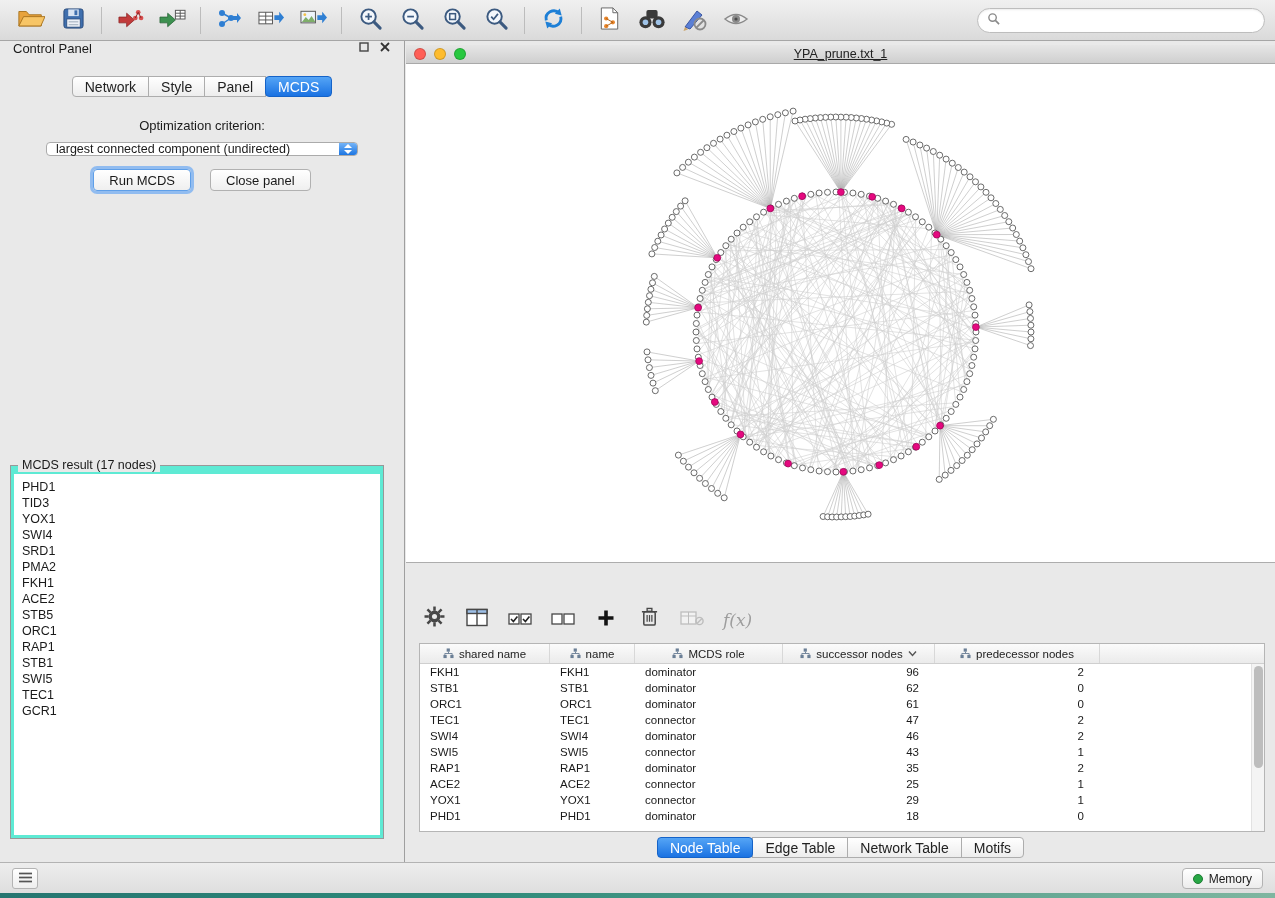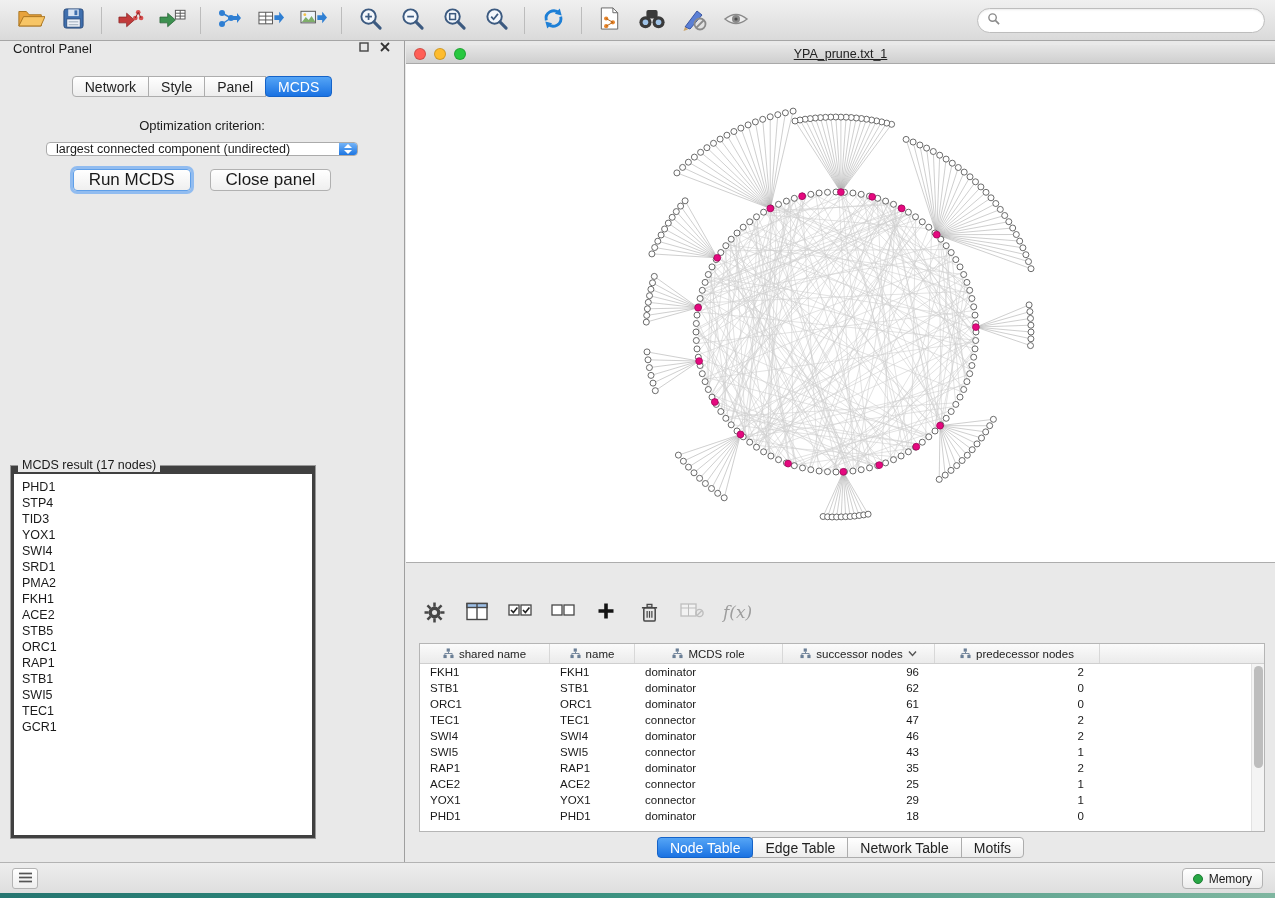--- a/index.html
+++ b/index.html
@@ -45,26 +45,26 @@
               border:1px solid #ababab; border-radius:4px; display:flex; align-items:center;
               padding:0 24px 0 9px; font-size:12.5px; white-space:nowrap; }
   .dd-arrows { position:absolute; right:0; top:0; bottom:0; width:18px;
                background:linear-gradient(#74b4f8,#1d76e2); border-radius:0 3px 3px 0;
                display:flex; flex-direction:column; align-items:center; justify-content:center; gap:2px; }
   .dd-arrows i { width:0; height:0; border-left:4px solid transparent; border-right:4px solid transparent; }
   .dd-up { border-bottom:4px solid #fff; } .dd-dn { border-top:4px solid #fff; }
 
   .btn-row { display:flex; justify-content:center; gap:19px; margin-top:13px; }
   .btn { height:22px; padding:0 15px; background:linear-gradient(#ffffff,#efefef);
-         border:1px solid #b1b1b1; border-radius:4px; font-size:17px;
+         border:1px solid #b1b1b1; border-radius:4px; font-size:13px;
          display:flex; align-items:center; }
   .btn.focused { box-shadow:0 0 0 3px rgba(72,152,245,.55); border-color:#5f9fe8; }
 
-  .result-group { position:absolute; left:10px; width:306px; top:424px; height:374px;
-                  border:1px solid #989898; background:#404040; }
+  .result-group { position:absolute; left:10px; width:374px; top:424px; height:374px;
+                  border:1px solid #989898; background:#5eead4; }
   .result-legend { position:absolute; top:-8px; left:7px; background:#e9e9e9; padding:0 4px; font-size:12.5px; }
   .result-list { position:absolute; inset:8px 3px 3px 3px; background:#fff; overflow:hidden;
                  padding:5px 0 0 8px; }
   .result-item { font-size:12.5px; line-height:16px; }
 
   
   .right { position:absolute; left:406px; top:0; right:0; bottom:0; }
   .net-titlebar { position:absolute; top:4px; left:0; right:0; height:19px;
                   background:linear-gradient(#e6e6e6,#cfcfcf); border-bottom:1px solid #a9a9a9;
                   display:flex; align-items:center; padding:0 8px; }
@@ -75,21 +75,21 @@
   .net-canvas { position:absolute; top:23px; left:0; right:0; height:498px; background:#fff; }
   .net-canvas svg { width:100%; height:100%; display:block; }
 
   
   .table-panel { position:absolute; top:521px; left:0; right:0; bottom:0;
                  background:#e9e9e9; border-top:1px solid #adadad; }
   .tp-titlebar { position:absolute; top:5px; left:14px; right:10px; height:18px;
                  display:flex; align-items:center; font-size:13px; }
   .tp-toolbar { position:absolute; top:33px; left:16px; right:12px; height:40px;
                 display:flex; align-items:center; gap:19px; }
-  .tpbtn { display:flex; align-items:flex-start; justify-content:center; min-width:24px; height:28px; }
+  .tpbtn { display:flex; align-items:flex-end; justify-content:center; min-width:24px; height:28px; }
   .fx { font-family:"DejaVu Serif","Liberation Serif",serif; font-style:italic;
         font-size:17px; color:#9d9d9d; }
 
   .tbl { position:absolute; left:13px; right:10px; top:80px; height:189px;
          background:#fff; border:1px solid #b5b5b5; overflow:hidden; }
   .tbl-head { display:grid; grid-template-columns:130px 85px 148px 152px 165px 1fr; height:20px;
               background:linear-gradient(#fbfbfb,#ebebeb); border-bottom:1px solid #cfcfcf; }
   .th { display:flex; align-items:center; justify-content:center; gap:5px;
         font-size:11.5px; border-right:1px solid #d8d8d8; color:#222; white-space:nowrap; }
   .tr { display:grid; grid-template-columns:130px 85px 148px 152px 165px 1fr; height:16px;
@@ -303,21 +303,20 @@
       </div>
       <div class="btn-row">
         <div class="btn focused">Run MCDS</div>
         <div class="btn">Close panel</div>
       </div>
       <div class="result-group">
         <div class="result-legend">MCDS result (17 nodes)</div>
         <div class="result-list">
 
         <div class="result-item">PHD1</div>
-            <div class="result-item">STP4</div>
             <div class="result-item">TID3</div>
             <div class="result-item">YOX1</div>
             <div class="result-item">SWI4</div>
             <div class="result-item">SRD1</div>
             <div class="result-item">PMA2</div>
             <div class="result-item">FKH1</div>
             <div class="result-item">ACE2</div>
             <div class="result-item">STB5</div>
             <div class="result-item">ORC1</div>
             <div class="result-item">RAP1</div>

